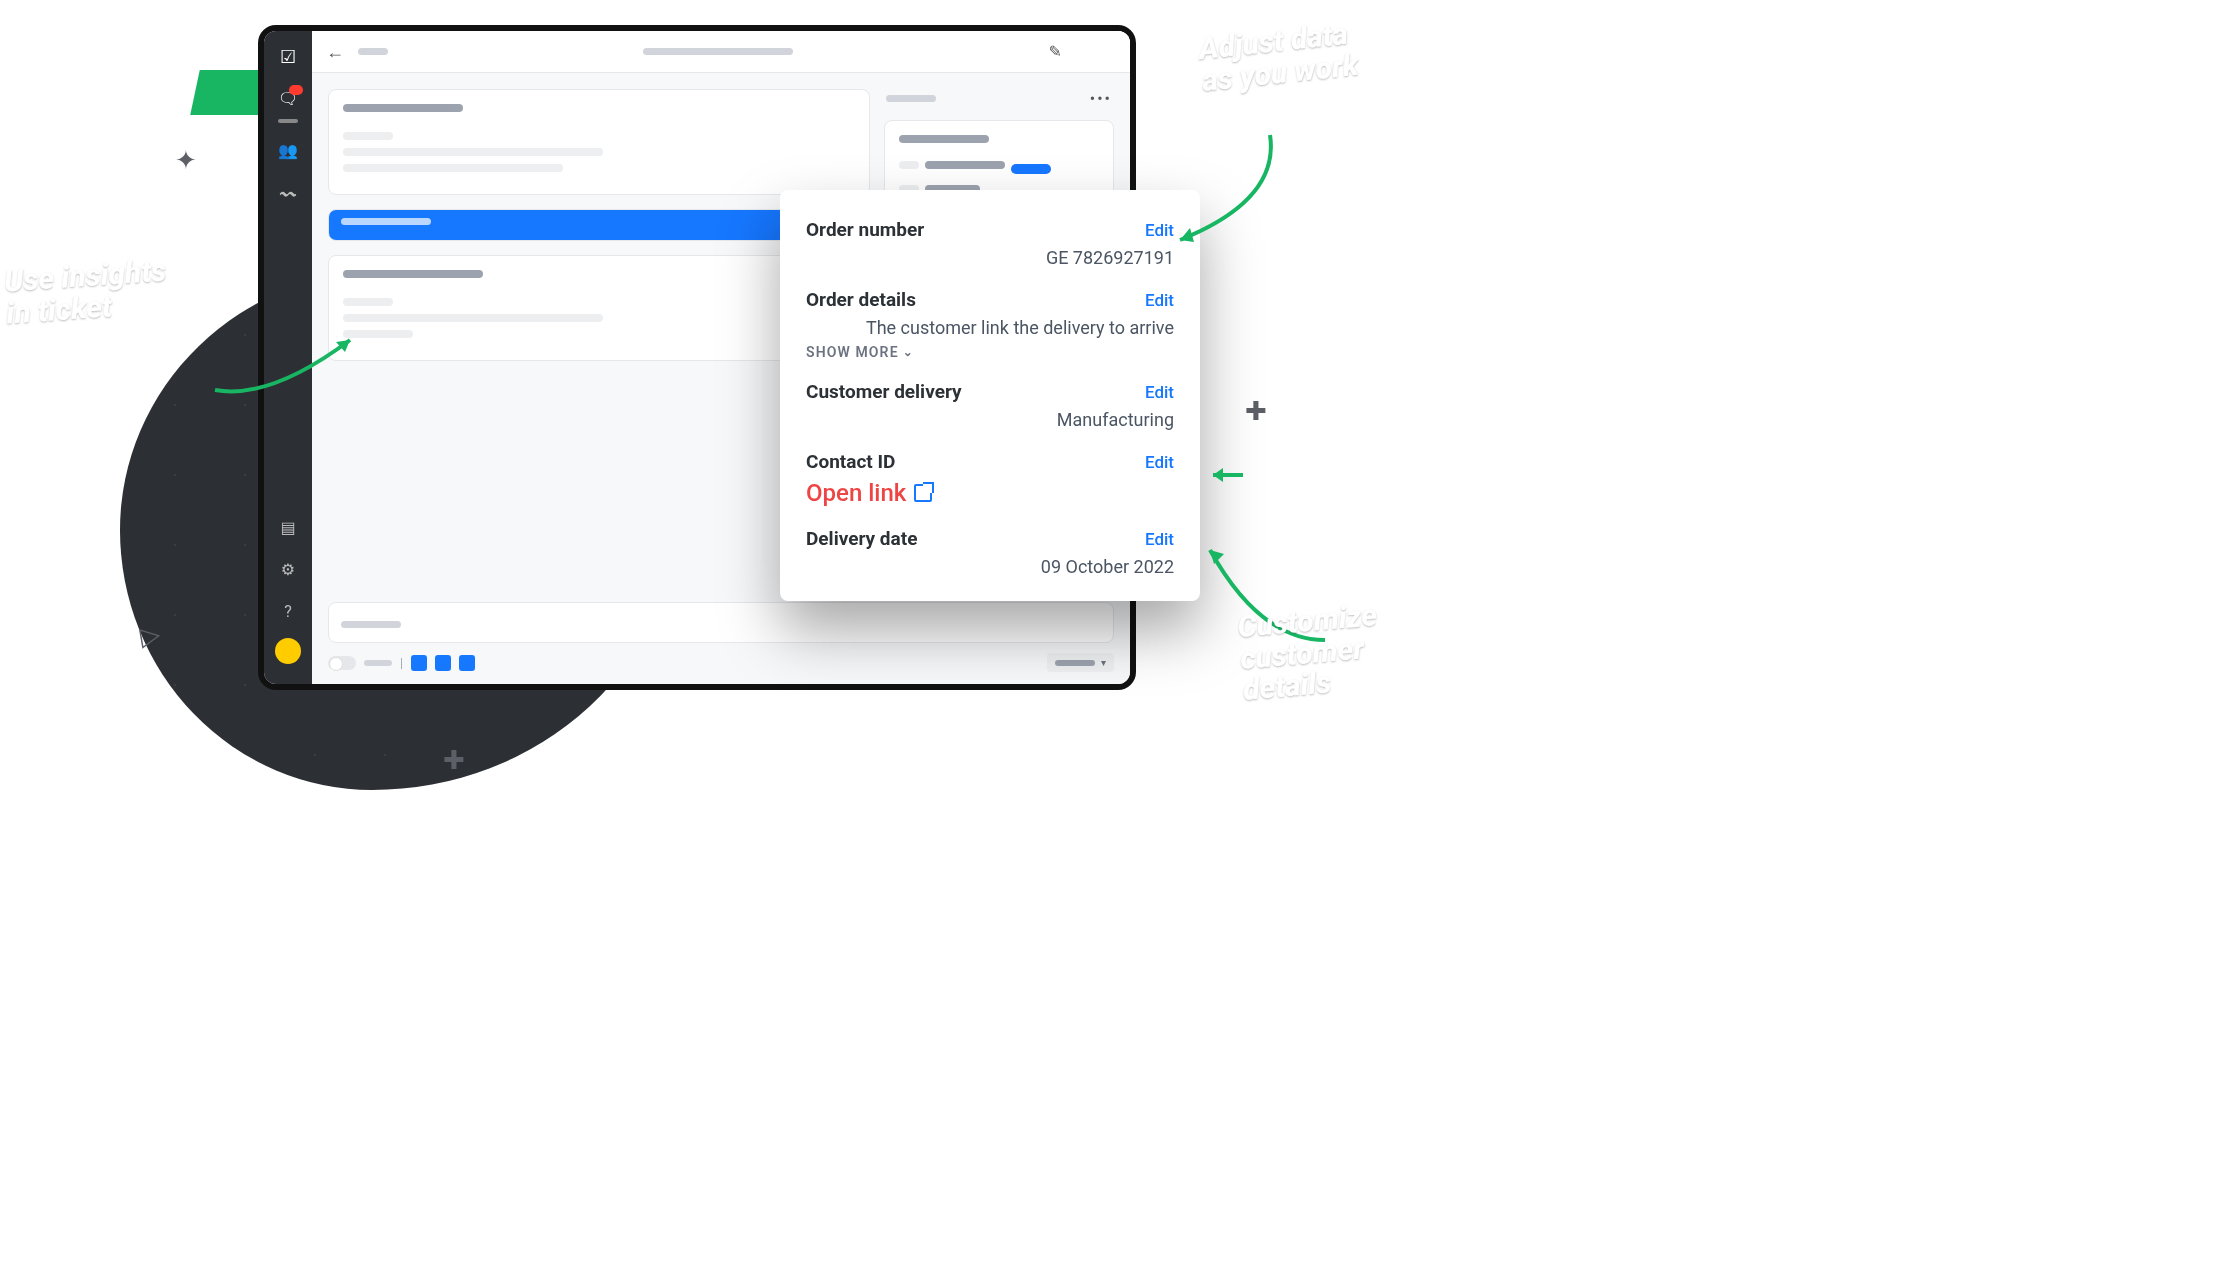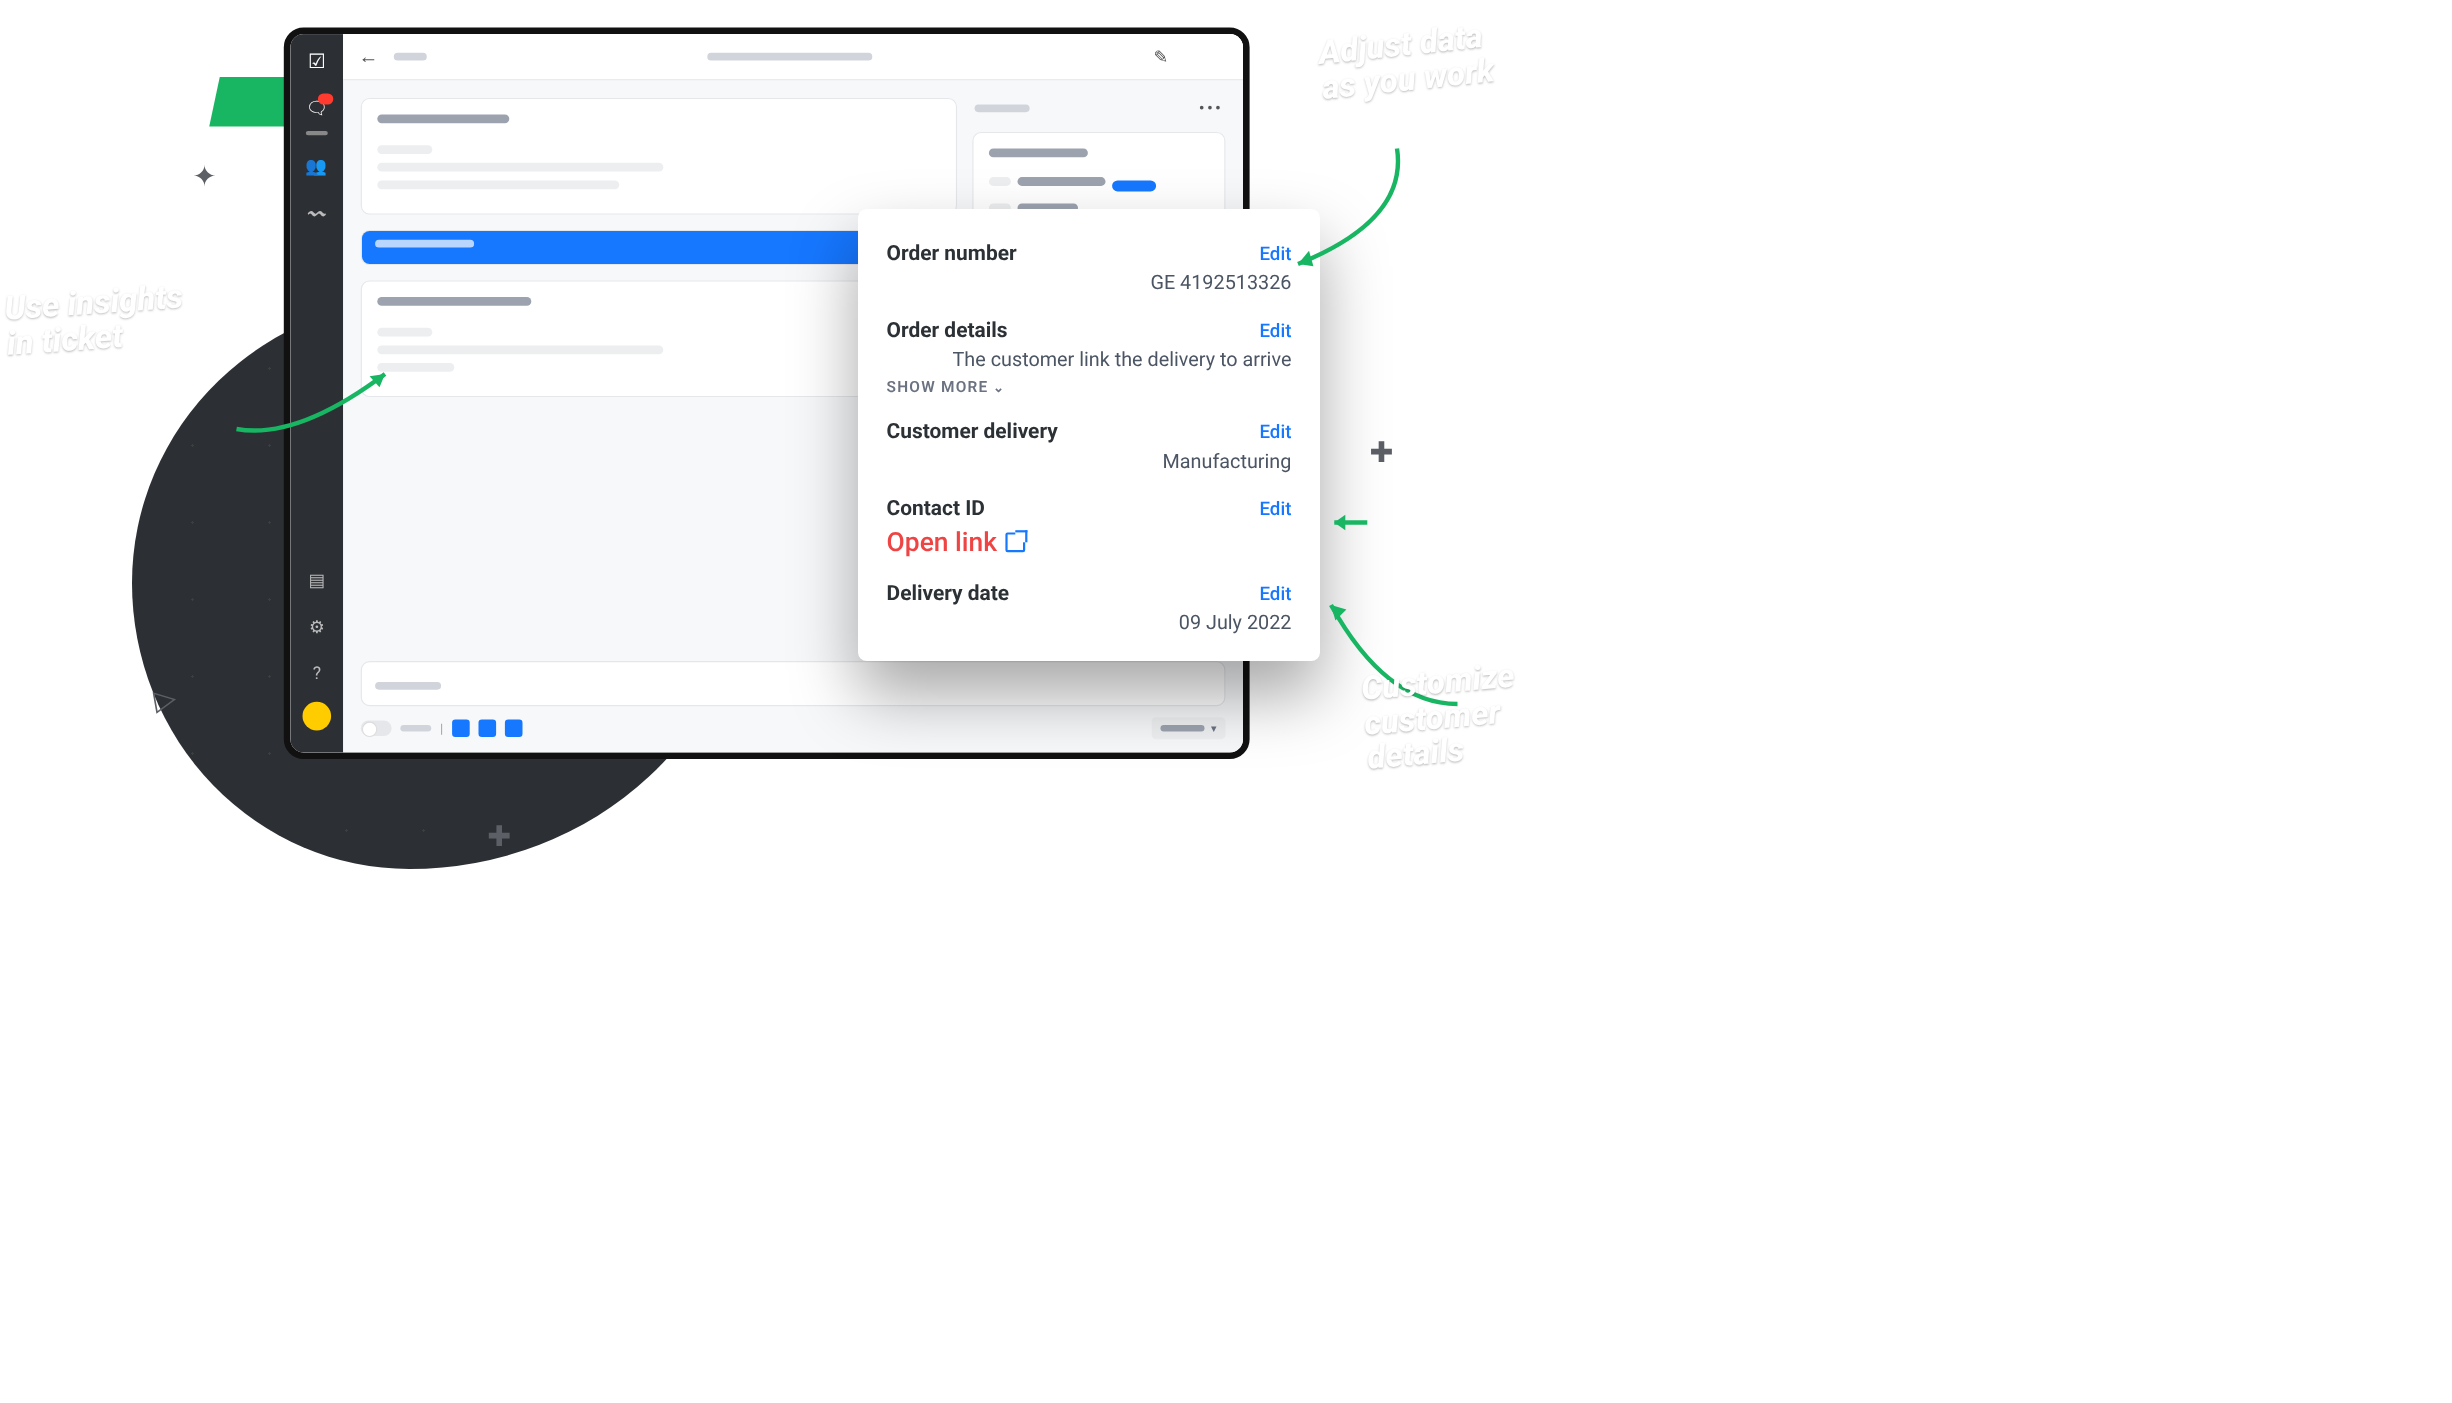--- a/index.html
+++ b/index.html
@@ -212,21 +212,21 @@
     </div>
   </div>
 </div>
 
 <div class="details">
   <div class="drow">
     <div class="dhead">
       <span class="dlabel">Order number</span>
       <span class="dedit">Edit</span>
     </div>
-    <div class="dval">GE 4192513326</div>
+    <div class="dval">GE 7826927191</div>
   </div>
 
   <div class="drow">
     <div class="dhead">
       <span class="dlabel">Order details</span>
       <span class="dedit">Edit</span>
     </div>
     <div class="dval">The customer link the delivery to arrive</div>
     <div class="showmore">
       <span>SHOW MORE</span>
@@ -251,15 +251,15 @@
       <span>Open link</span>
       <span class="ext-ic"></span>
     </div>
   </div>
 
   <div class="drow" style="margin-bottom:4px;">
     <div class="dhead">
       <span class="dlabel">Delivery date</span>
       <span class="dedit">Edit</span>
     </div>
-    <div class="dval">09 July 2022</div>
+    <div class="dval">09 October 2022</div>
   </div>
 </div>
 
 </body></html>

